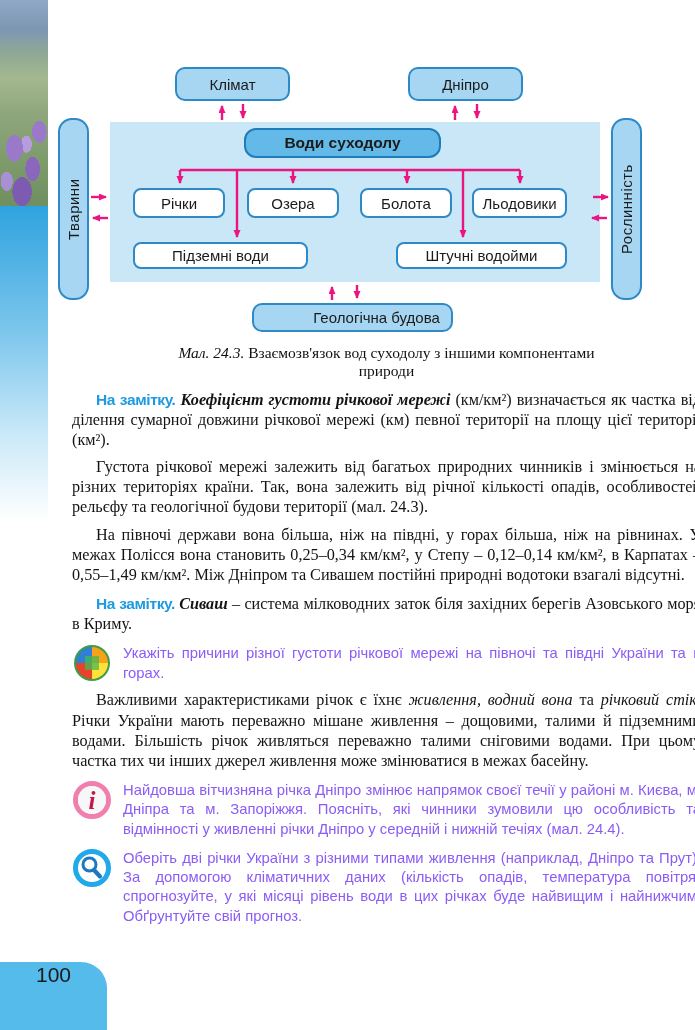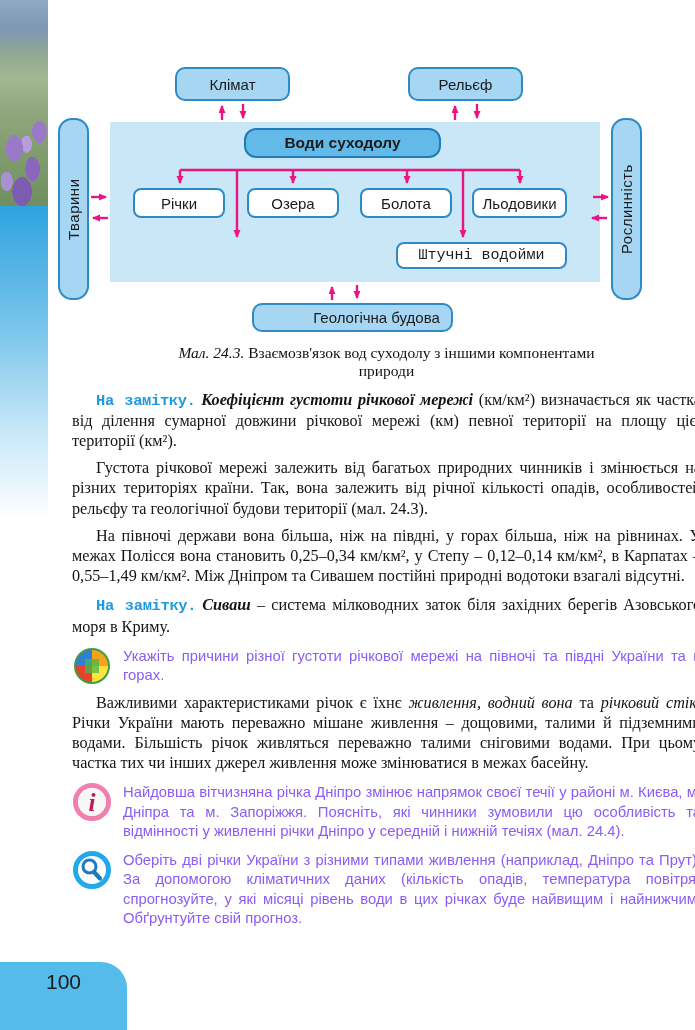--- a/index.html
+++ b/index.html
@@ -65,71 +65,72 @@
 
   p.body{
     margin:7px 0 0 0;text-align:justify;
     font-size:16.2px;line-height:1.245;text-indent:24px;
   }
   p.note{
     margin:9px 0 0 0;text-align:justify;
     font-size:16.2px;line-height:1.245;text-indent:24px;
   }
   .note-label{
-    font-family:Liberation Mono, monospace;
+    font-family:Liberation Sans, sans-serif;
     font-weight:700;color:#1e9ae2;letter-spacing:-0.4px;
     font-size:15.5px;
   }
   .term{font-weight:700;font-style:italic;}
   .it{font-style:italic;}
 
   .task{
     display:flex;gap:11px;align-items:flex-start;
     margin:9px 0 0 0;
   }
   .task .icon{flex:0 0 40px;width:40px;height:40px;}
   .task .t-text{
     flex:1;font-family:"Liberation Sans", sans-serif;
     font-size:14.8px;line-height:1.3;text-align:justify;color:#8b5cf6;
     padding-top:1px;
   }
 
   .page-badge{
-    position:absolute;left:0;top:962px;width:127px;height:68px;
+    position:absolute;left:0;top:962px;width:107px;height:68px;
     background:#55bbeb;border-top-right-radius:26px;
     display:flex;justify-content:center;
     font-family:"Liberation Sans", sans-serif;
-    font-size:21px;color:#1a1a1a;padding-top:8px;box-sizing:border-box;
+    font-size:21px;color:#1a1a1a;padding-top:1px;box-sizing:border-box;
   }
 </style>
 </head>
 <body>
 
 <div class="page">
 
   <div class="photo"></div>
   <div class="left-strip"></div>
 
   <div class="diagram">
     <div class="d-container"></div>
 
     <div class="d-box" style="left:175px;top:67px;width:115px;height:34px;">Клімат</div>
-    <div class="d-box" style="left:408px;top:67px;width:115px;height:34px;">Рельєф</div>
+    <div class="d-box" style="left:408px;top:67px;width:115px;height:34px;">Дніпро</div>
 
     <div class="d-box vert" style="left:58px;top:118px;width:31px;height:182px;">Тварини</div>
     <div class="d-box vert" style="left:611px;top:118px;width:31px;height:182px;">Рослинність</div>
 
     <div class="d-box center" style="left:244px;top:128px;width:197px;height:30px;">Води суходолу</div>
 
     <div class="d-box white" style="left:133px;top:188px;width:92px;height:30px;">Річки</div>
     <div class="d-box white" style="left:247px;top:188px;width:92px;height:30px;">Озера</div>
     <div class="d-box white" style="left:360px;top:188px;width:92px;height:30px;">Болота</div>
     <div class="d-box white" style="left:472px;top:188px;width:95px;height:30px;">Льодовики</div>
 
-    <div class="d-box white" style="left:396px;top:242px;width:171px;height:27px;font-family:Liberation Mono, monospace;">Штучні водойми</div>
+    <div class="d-box white" style="left:133px;top:242px;width:175px;height:27px;">Підземні води</div>
+    <div class="d-box white" style="left:396px;top:242px;width:171px;height:27px;">Штучні водойми</div>
 
     <div class="d-box" style="left:252px;top:303px;width:201px;height:29px;padding-left:48px;">Геологічна будова</div>
 
     <svg class="arrow-layer" width="695" height="345" viewBox="0 0 695 345">
       <defs>
         <marker id="ah" markerWidth="9" markerHeight="8" refX="7" refY="3.5" orient="auto" markerUnits="userSpaceOnUse">
           <path d="M0,0 L8,3.5 L0,7 z" fill="#ec1480"></path>
         </marker>
       </defs>
       <g stroke="#ec1480" stroke-width="2.4" fill="none">

